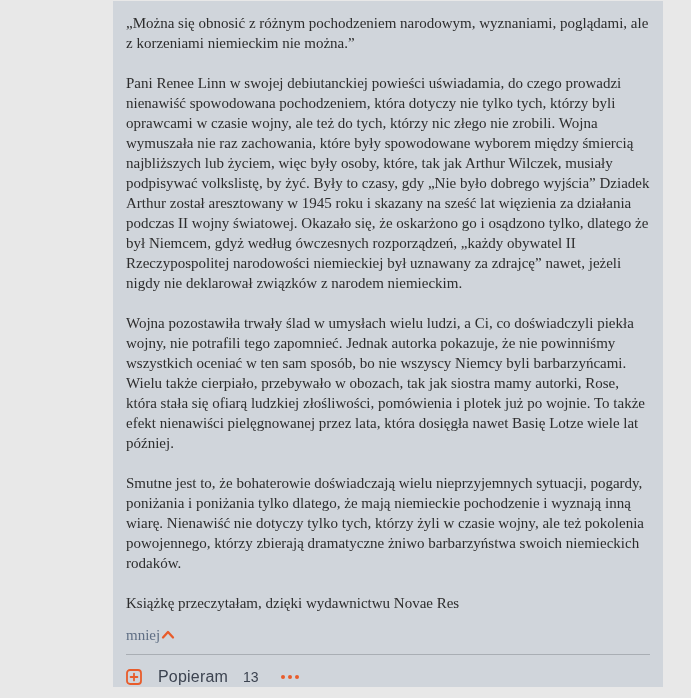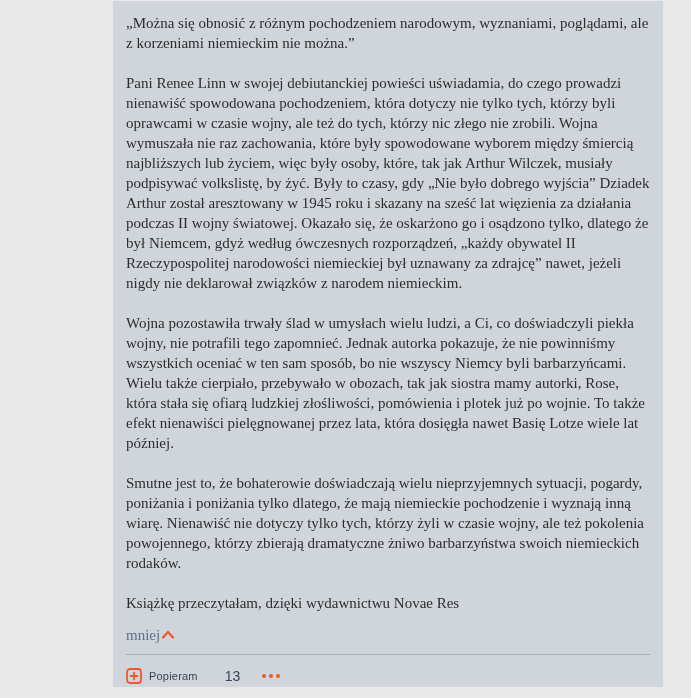--- a/index.html
+++ b/index.html
@@ -66,29 +66,29 @@
     align-items:center;
     margin-top:13px;
     font-family:"Liberation Sans","DejaVu Sans",sans-serif;
   }
   .plus{
     display:inline-flex;
     align-items:center;
     cursor:pointer;
   }
   .support-label{
-    margin-left:7px;
-    font-size:11px;
+    margin-left:16px;
+    font-size:16px;
     font-weight:500;
     color:var(--footer_text);
     cursor:pointer;
     letter-spacing:0.2px;
   }
   .support-count{
-    margin-left:27px;
+    margin-left:15px;
     font-size:14px;
     font-weight:500;
     color:var(--footer_text);
   }
   .dots{
     display:inline-flex;
     gap:3px;
     margin-left:22px;
     cursor:pointer;
     align-items:center;

